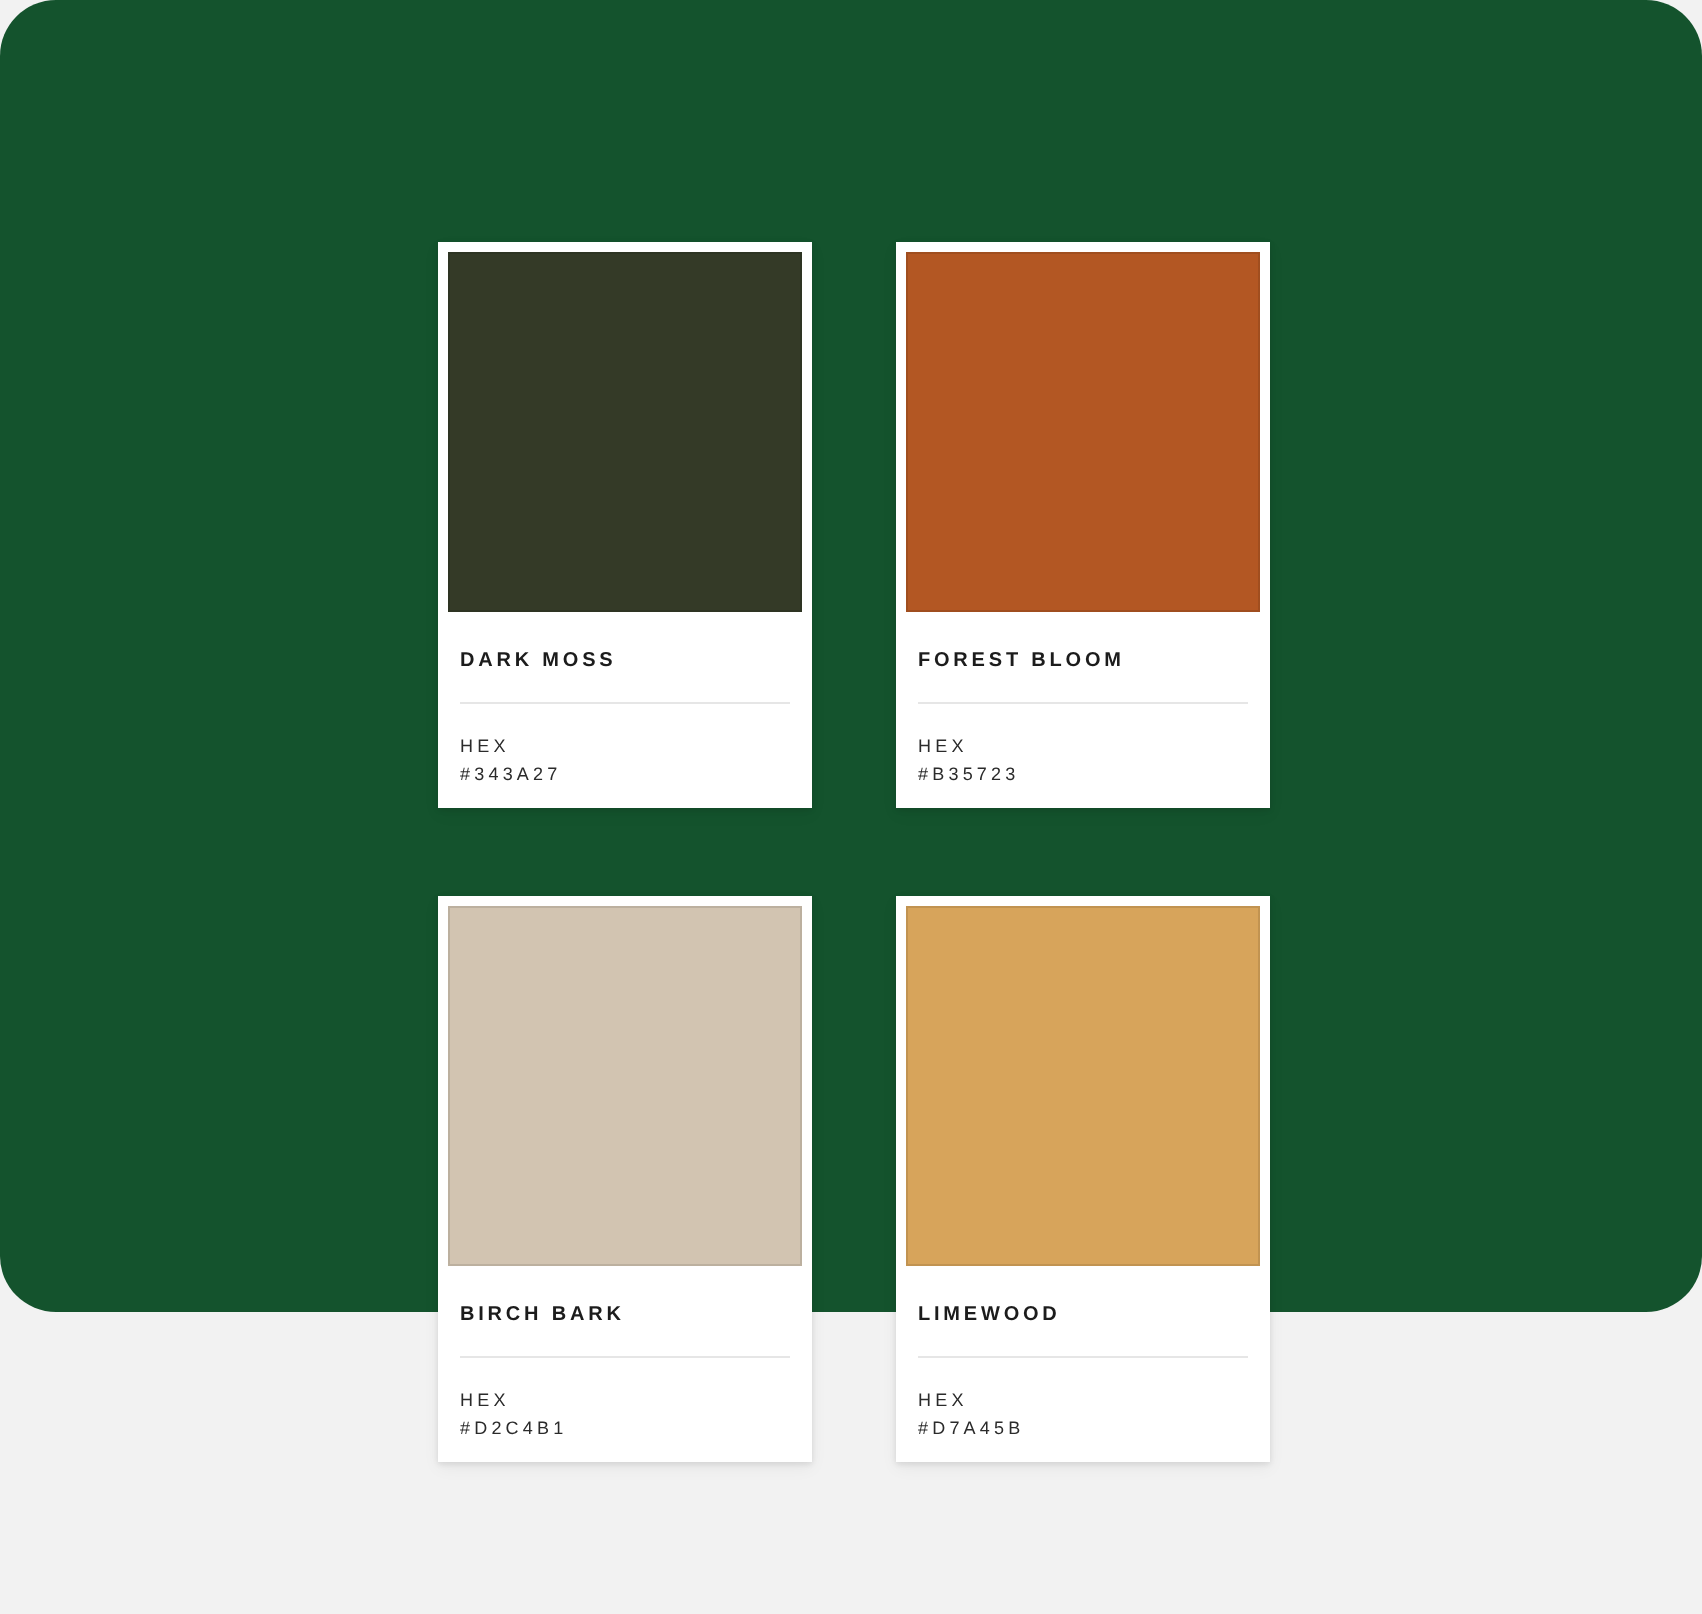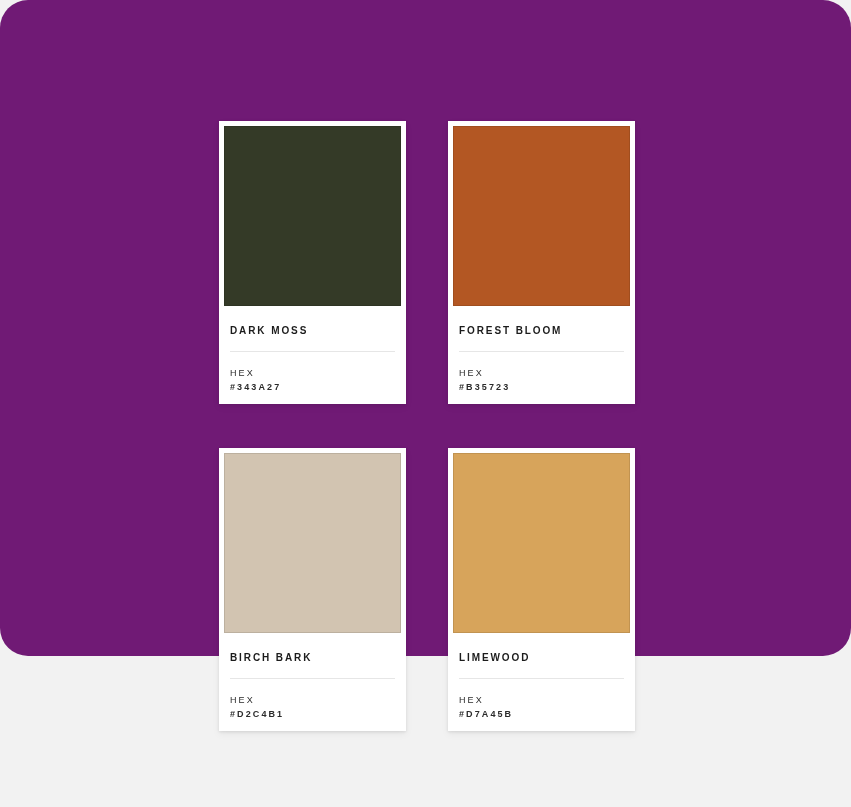--- a/index.html
+++ b/index.html
@@ -10,21 +10,21 @@
     width: 851px;
     height: 807px;
     background: #f2f2f2;
     font-family: "Liberation Sans", sans-serif;
     overflow: hidden;
   }
   #palette-board {
     position: relative;
     width: 851px;
     height: 656px;
-    background: #701a75;
+    background: #14532d;
     border-radius: 28px;
   }
   #swatch-grid {
     position: absolute;
     left: 219px;
     top: 121px;
     width: 416px;
     display: grid;
     grid-template-columns: 187px 187px;
     grid-template-rows: 283px 283px;
@@ -75,21 +75,21 @@
   .swatch-hex-label {
     font-size: 9px;
     font-weight: normal;
     letter-spacing: 2.1px;
     color: #2b2b2b;
     text-transform: uppercase;
     line-height: 1.55;
   }
   .swatch-hex-value {
     font-size: 9px;
-    font-weight: bold;
+    font-weight: normal;
     letter-spacing: 2.1px;
     color: #2b2b2b;
     line-height: 1.55;
   }
 </style>
 </head>
 <body style="background: rgb(242, 242, 242);">
 
 <div id="palette-board">
   <div id="swatch-grid">

